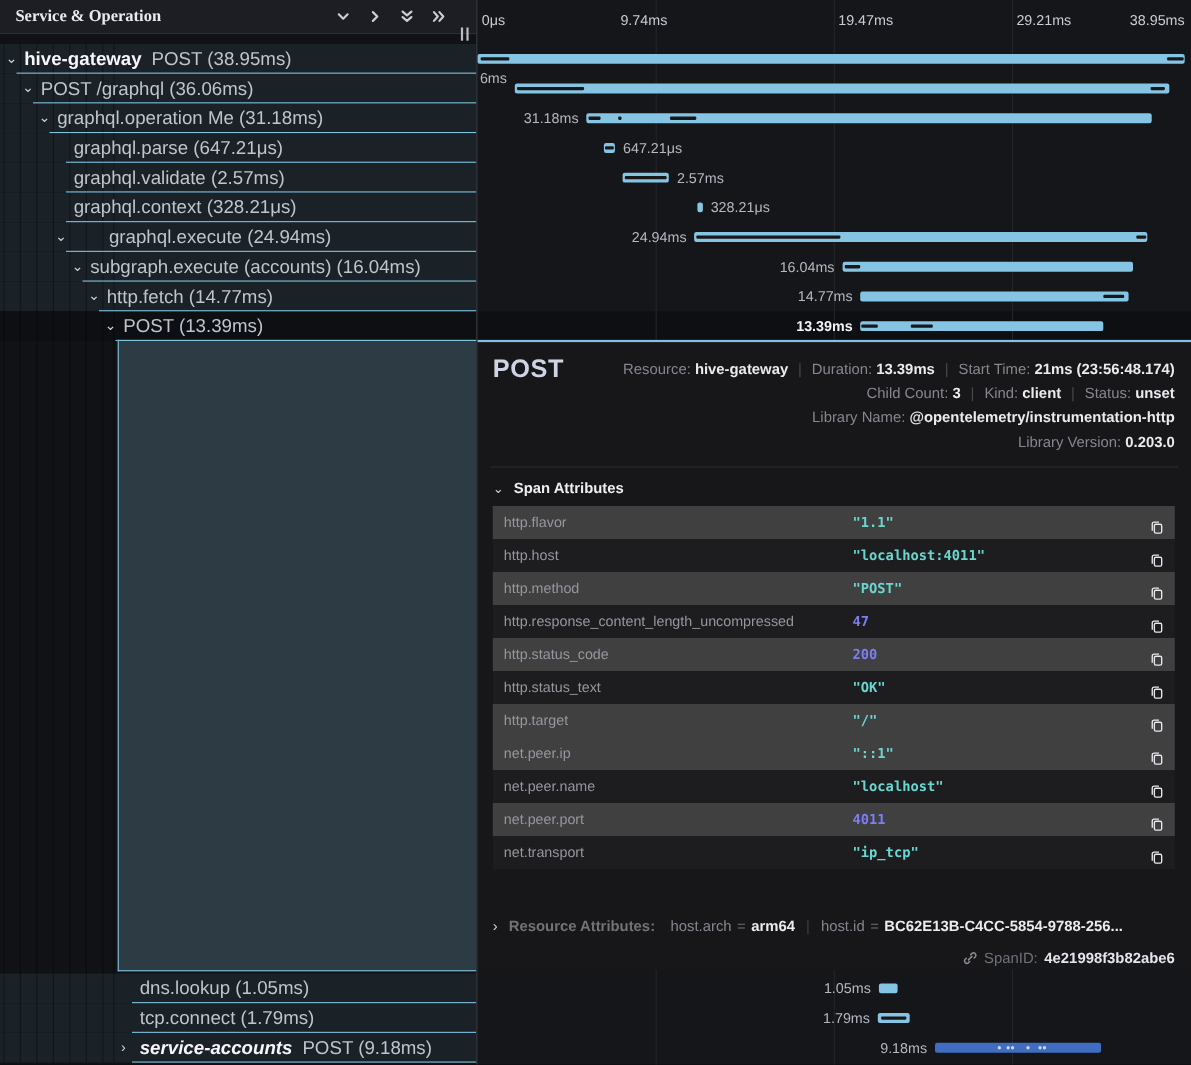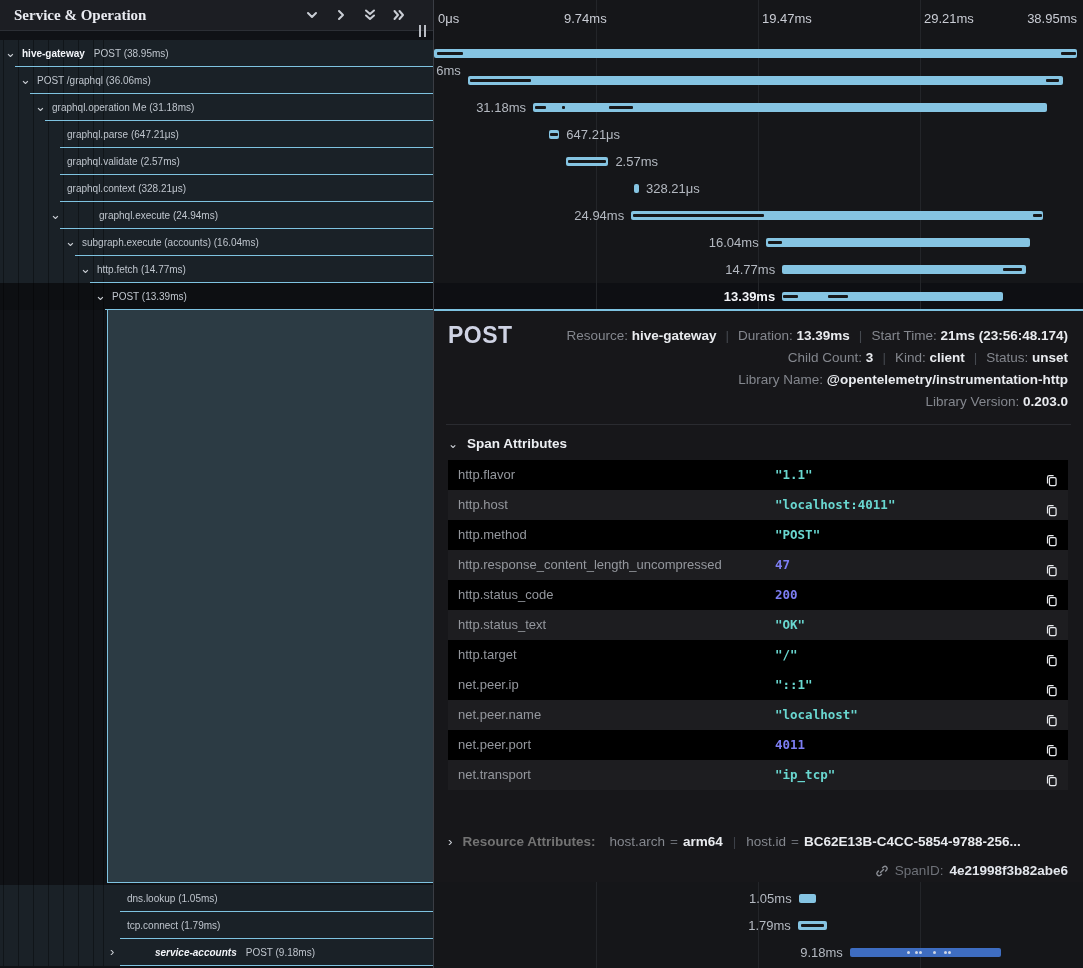--- a/index.html
+++ b/index.html
@@ -21,21 +21,21 @@
   .resize-handle{position:absolute;left:419px;top:25px;width:9px;height:12px;display:flex;gap:3px;z-index:9;}
   .resize-handle i{display:block;width:2px;height:12px;background:#b9bdc4;}
   
   .ruler-label{position:absolute;top:11px;font-size:13px;color:#c9ccd4;z-index:3;}
   
   .row-left{position:absolute;left:0;width:433px;height:27px;background:#1a2127;z-index:1;}
   .row-left.selected{background:#0d0f12;}
   .row-right-sel{position:absolute;left:434px;width:649px;height:27px;background:#0e0f13;z-index:1;}
   .row-sep{position:absolute;height:1px;background:#7fc3e1;z-index:3;}
   .guide{position:absolute;top:40px;height:926px;width:1px;background:rgba(0,0,0,0.35);z-index:2;}
-  .tree-text{position:absolute;height:27px;line-height:27px;font-size:10px;color:#bfc5cd;white-space:nowrap;z-index:3;}
+  .tree-text{position:absolute;height:27px;line-height:27px;font-size:17px;color:#bfc5cd;white-space:nowrap;z-index:3;}
   .tree-text b{color:#f4f6fa;font-weight:700;margin-right:9px;}
   .tree-text b.it{font-style:italic;}
   .tree-chev{position:absolute;height:27px;line-height:25px;font-size:13px;color:#ccd0d6;z-index:3;cursor:pointer;}
   
   .bar{position:absolute;height:9px;border-radius:2px;background:#85c4e2;z-index:3;cursor:pointer;}
   .bar.alt{background:#3e6dc1;}
   .bar .mark{position:absolute;top:3px;height:3px;background:#17181a;border-radius:1px;}
   .bar .dot{position:absolute;top:3px;width:3px;height:3px;background:#cdd6e6;border-radius:50%;}
   .bar-label{position:absolute;height:27px;line-height:27px;font-size:13px;color:#b4b9c1;white-space:nowrap;z-index:3;}
   .bar-label.selected{color:#f2f4f8;font-weight:700;}
@@ -48,21 +48,21 @@
     border-top:2px solid #7ec3e1;box-sizing:border-box;z-index:4;}
   .detail-title{position:absolute;left:14px;top:11px;font-size:23px;font-weight:600;color:#cfd3e4;letter-spacing:0.5px;}
   .meta{position:absolute;right:15px;top:14px;text-align:right;font-size:13.5px;line-height:22px;color:#84878e;}
   .meta .val{color:#e9ebef;font-weight:700;}
   .meta .sep{color:#45494f;margin:0 9px;}
   .panel-divider{position:absolute;left:12px;right:12px;top:113px;height:1px;background:#2a2b30;}
   .section-hdr{position:absolute;left:14px;top:125px;font-size:13.5px;font-weight:700;color:#eceef2;}
   .section-hdr .chev{font-weight:400;color:#d0d4da;margin-right:9px;font-size:12px;}
   .attr-table{position:absolute;left:14px;top:149px;width:620px;z-index:4;}
   .attr-row{position:relative;height:30px;line-height:30px;}
-  .attr-row.dark{background:#000000;}
+  .attr-row.dark{background:#404040;}
   .attr-row.light{background:#1d1d20;}
   .attr-key{position:absolute;left:10px;font-size:13px;color:#94979d;}
   .attr-val{position:absolute;left:327px;font-size:12.5px;font-family:"DejaVu Sans Mono",monospace;font-weight:700;}
   .attr-val.string{color:#69d7d0;}
   .attr-val.number{color:#7d7ef3;}
   .copy-btn{position:absolute;right:10px;top:8px;width:14px;height:15px;cursor:pointer;}
   .copy-btn svg{stroke:#e8eaee;fill:none;stroke-width:1.4;}
   .resource-row{position:absolute;left:14px;top:523px;font-size:13.5px;color:#84878e;white-space:nowrap;}
   .resource-row .chev{color:#d0d4da;margin-right:10px;}
   .resource-row .rtitle{color:#737373;font-weight:700;margin-right:14px;}
@@ -225,21 +225,21 @@
       <div class="row-left" style="top: 912px;"></div>
       <div class="row-sep" style="top: 938px; left: 120px; width: 313px;"></div>
       <div class="tree-text" style="left: 127px; top: 912px;">tcp.connect (1.79ms)</div>
       <div class="bar" style="left: 797.825px; top: 921px; width: 29.535px;">
         <div class="mark" style="left: 10%; width: 80%;"></div>
       </div>
       <div class="bar-label" style="top: 912px; right: 292.175px;">1.79ms</div>
       <div class="row-left" style="top: 939px;"></div>
       <div class="row-sep" style="top: 965px; left: 120px; width: 313px;"></div>
       <div class="tree-chev" style="left: 110px; top: 939px;">›</div>
-      <div class="tree-text" style="left: 127px; top: 939px; margin-left: 28px;"><b class="it">service-accounts</b>POST (9.18ms)</div>
+      <div class="tree-text" style="left: 127px; top: 939px;"><b class="it">service-accounts</b>POST (9.18ms)</div>
       <div class="bar alt" style="left: 849.8px; top: 948px; width: 151.47px;">
         <div class="dot" style="left: 38%;"></div>
         <div class="dot" style="left: 43%;"></div>
         <div class="dot" style="left: 46%;"></div>
         <div class="dot" style="left: 55%;"></div>
         <div class="dot" style="left: 62%;"></div>
         <div class="dot" style="left: 65%;"></div>
       </div>
       <div class="bar-label" style="top: 939px; right: 240.2px;">9.18ms</div>
     </div>

